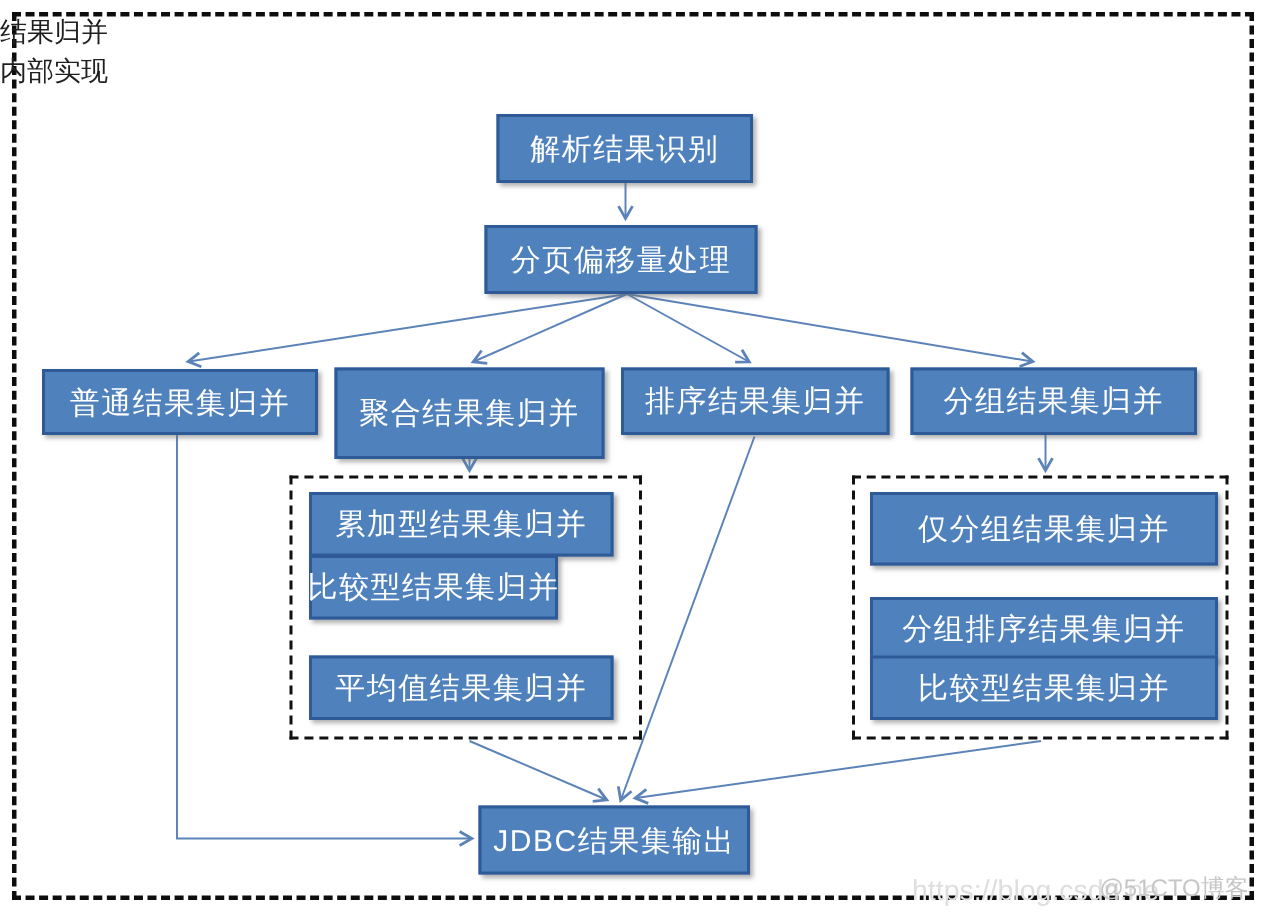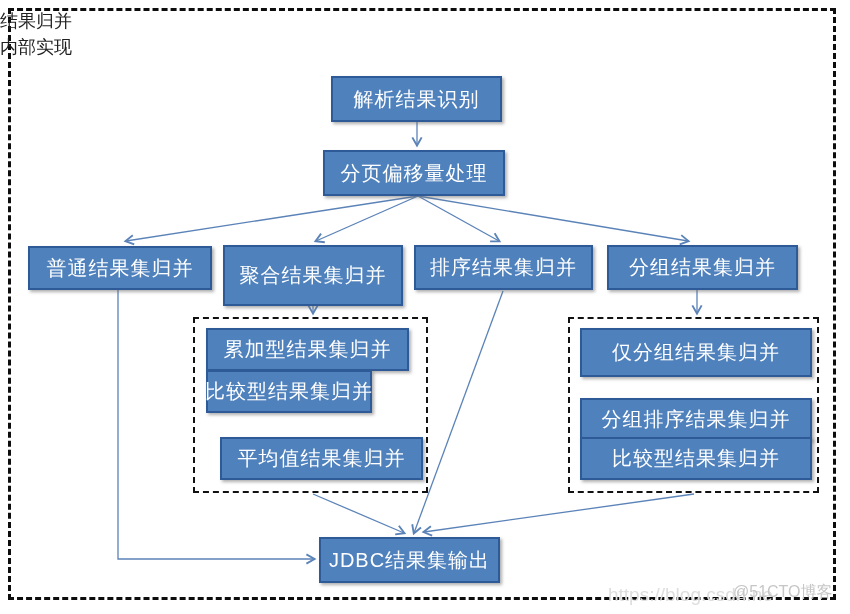--- a/index.html
+++ b/index.html
@@ -109,21 +109,21 @@
   <div class="node" style="left:223px;top:245px;width:180px;height:61px;font-family:Liberation Serif, serif;">聚合结果集归并</div>
 
   <div class="node" style="left:414px;top:245px;width:179px;height:45px;">排序结果集归并</div>
 
   <div class="node" style="left:607px;top:245px;width:191px;height:45px;">分组结果集归并</div>
 
   <div class="node" style="left:206px;top:328px;width:203px;height:43px;">累加型结果集归并</div>
 
   <div class="node" style="left:206px;top:370px;width:166px;height:43px;">比较型结果集归并</div>
 
-  <div class="node" style="left:206px;top:437px;width:203px;height:43px;margin-left:14px;">平均值结果集归并</div>
+  <div class="node" style="left:206px;top:437px;width:203px;height:43px;">平均值结果集归并</div>
 
   <div class="node" style="left:580px;top:328px;width:232px;height:49px;">仅分组结果集归并</div>
 
   <div class="node" style="left:580px;top:382px;width:232px;height:43px;margin-top:16px;">分组排序结果集归并</div>
 
   <div class="node" style="left:580px;top:437px;width:232px;height:43px;">比较型结果集归并</div>
 
   <div class="node" style="left:319px;top:537px;width:181px;height:46px;">JDBC结果集输出</div>
 
   <div class="watermark wm-url">https://blog.csdn.ne</div>

